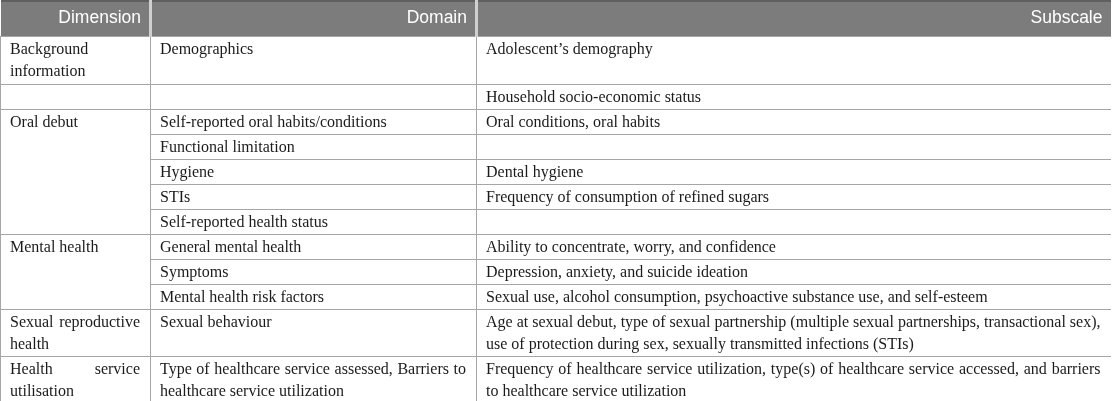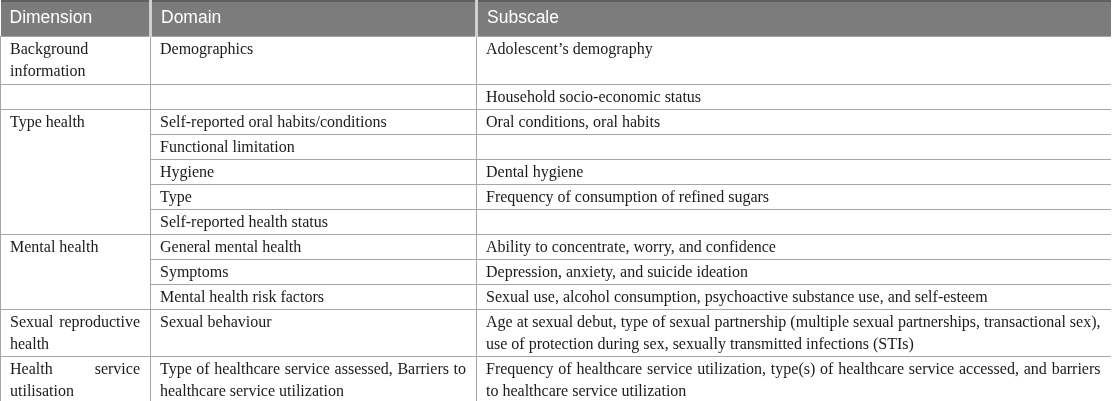--- a/index.html
+++ b/index.html
@@ -25,21 +25,21 @@
     font-family:"Liberation Serif", serif;
     font-size:16px;
     color:var(--body-text);
   }
   table.dims th{
     background:var(--header-bg);
     color:var(--header-text);
     font-family:"Liberation Sans", sans-serif;
     font-size:17.5px;
     font-weight:400;
-    text-align:left;
+    text-align:right;
     vertical-align:middle;
     height:35px;
     padding:0 8px 2px 9px;
     box-sizing:border-box;
   }
   table.dims th + th{
     border-left:3px solid var(--header-gap);
   }
   table.dims td{
     border:1px solid var(--grid-line);
@@ -79,34 +79,34 @@
       <td>Background information</td>
       <td>Demographics</td>
       <td>Adolescent’s demography</td>
     </tr>
     <tr class="r-s2">
       <td></td>
       <td></td>
       <td>Household socio-economic status</td>
     </tr>
     <tr class="r-s">
-      <td rowspan="5">Type health</td>
+      <td rowspan="5">Oral debut</td>
       <td>Self-reported oral habits/conditions</td>
       <td>Oral conditions, oral habits</td>
     </tr>
     <tr class="r-s">
       <td>Functional limitation</td>
       <td></td>
     </tr>
     <tr class="r-s">
       <td>Hygiene</td>
       <td>Dental hygiene</td>
     </tr>
     <tr class="r-s">
-      <td>Type</td>
+      <td>STIs</td>
       <td>Frequency of consumption of refined sugars</td>
     </tr>
     <tr class="r-s">
       <td>Self-reported health status</td>
       <td></td>
     </tr>
     <tr class="r-s">
       <td rowspan="3">Mental health</td>
       <td>General mental health</td>
       <td>Ability to concentrate, worry, and confidence</td>

